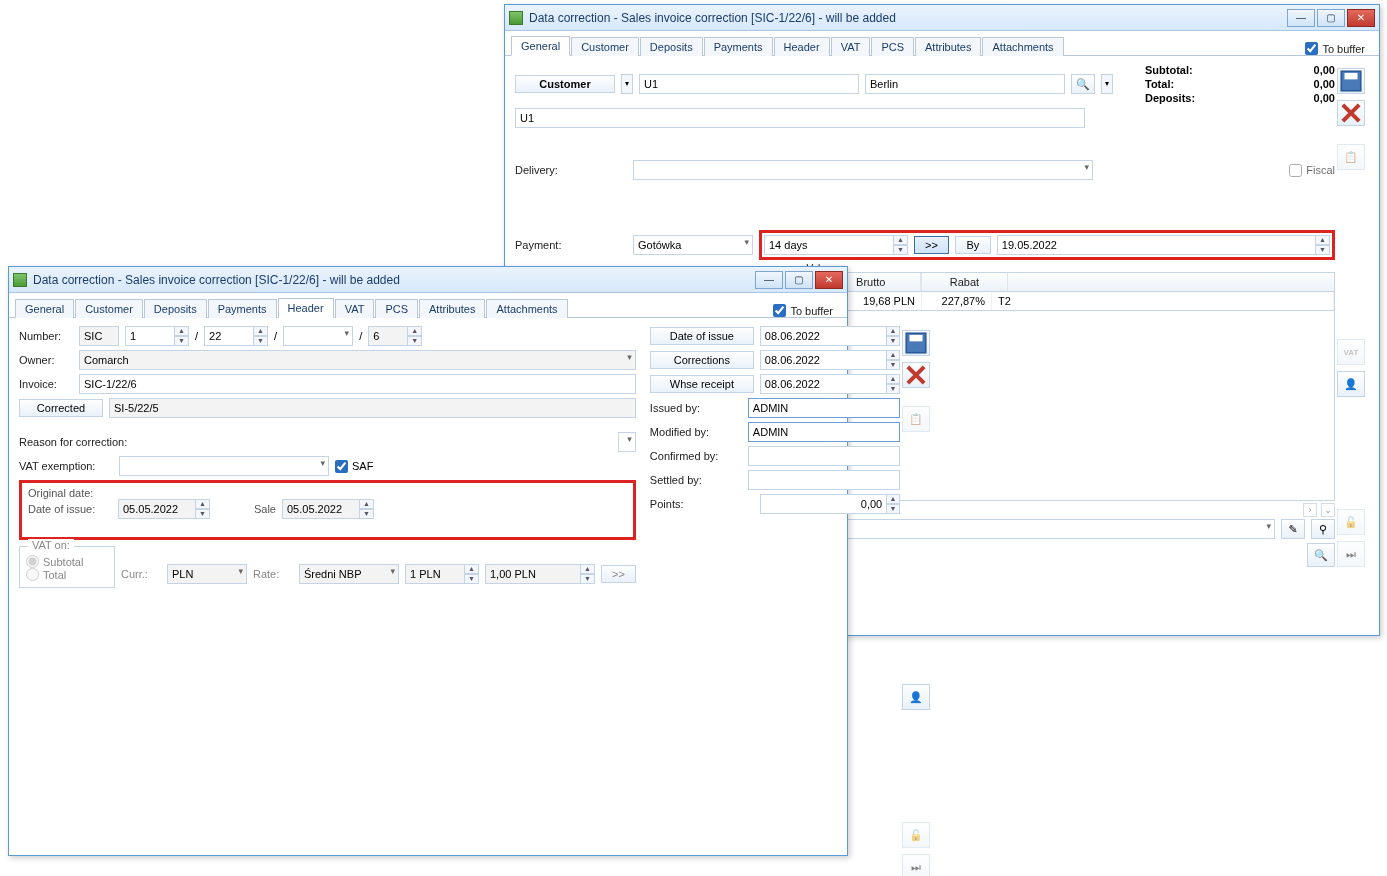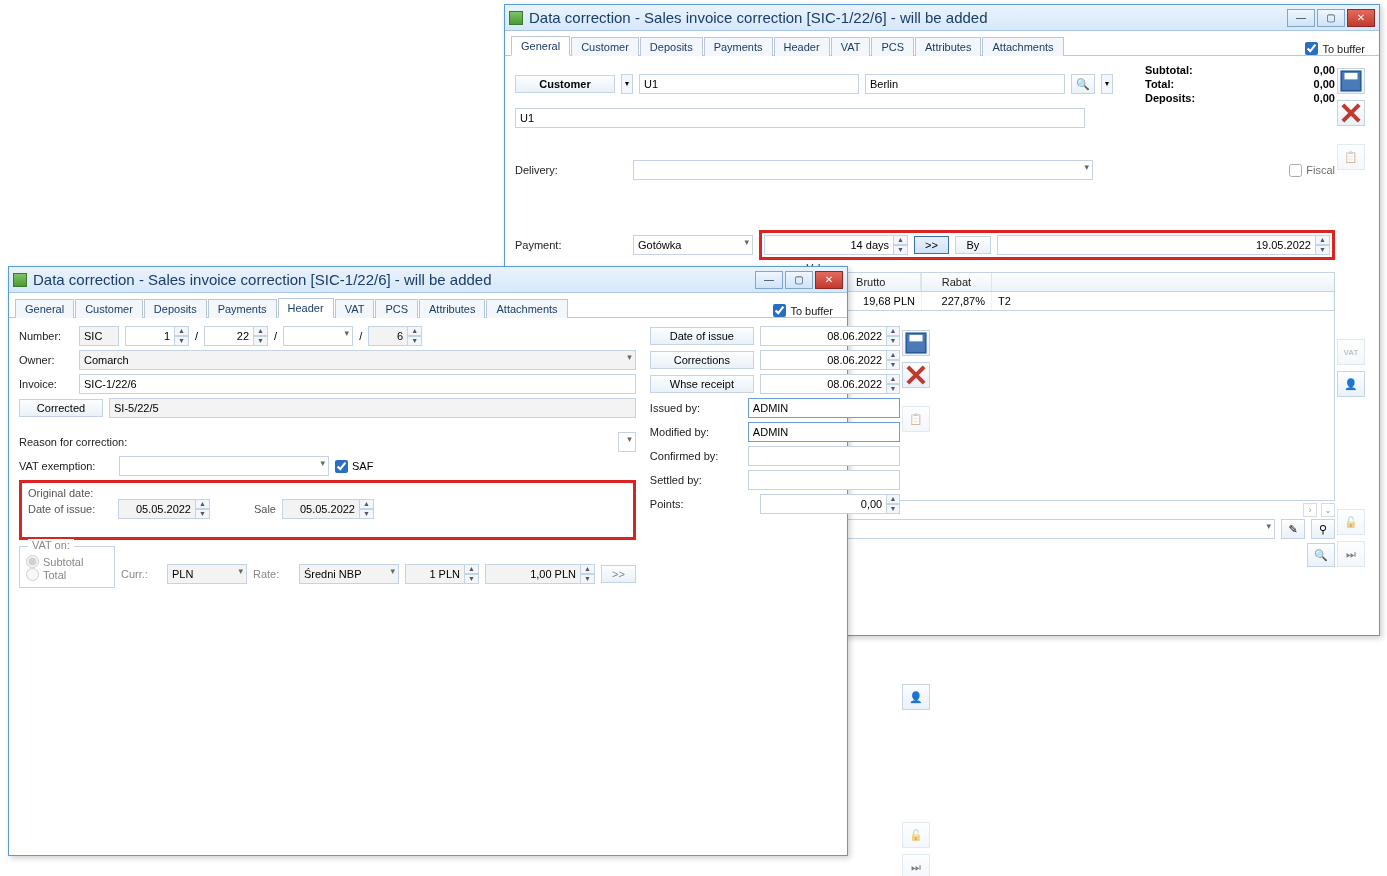--- a/index.html
+++ b/index.html
@@ -1,21 +1,21 @@
 <!DOCTYPE html>
 <html><head>
 <meta charset="utf-8">
 <style>
 * { box-sizing: border-box; margin: 0; padding: 0; font-family: "Segoe UI", Tahoma, sans-serif; font-size: 11px; }
 body { background: #fff; width: 1387px; height: 876px; position: relative; overflow: hidden; }
 
 .window { position: absolute; background: #fff; border: 1px solid #5a9bd5; box-shadow: 2px 2px 6px rgba(0,0,0,0.2); }
 .titlebar { height: 26px; background: linear-gradient(#eaf3fc,#d6e8fb); border-bottom: 1px solid #a8c6e4; display: flex; align-items: center; padding: 0 4px; }
 .titlebar .tb-icon { width: 14px; height: 14px; background: linear-gradient(#7fc36a,#4a9a35); margin-right: 6px; border: 1px solid #3a7a2a; }
-.titlebar .tb-title { flex: 1; color: #1a3d6b; font-size: 15px; }
+.titlebar .tb-title { flex: 1; color: #1a3d6b; font-size: 12px; }
 .tb-btns { display: flex; gap: 2px; }
 .tb-btn { width: 28px; height: 18px; background: linear-gradient(#f0f6fd,#cfe3f7); border: 1px solid #7ea6cf; display:flex; align-items:center; justify-content:center; font-size:10px; color:#2a3a4a; }
 .tb-btn.close { background: linear-gradient(#e46a5e,#c13a2e); color:#fff; border-color:#8a2a22; }
 
 .tabs { display:flex; border-bottom:1px solid #b8c8d8; padding: 4px 6px 0 6px; background:#fff; align-items:flex-end; }
 .tab { padding: 3px 9px; border:1px solid #b8c8d8; border-bottom:none; background:#f3f7fb; margin-right:1px; color:#1a3d6b; cursor:pointer; position:relative; top:1px; }
 .tab.active { background:#fff; border-bottom:1px solid #fff; }
 .tabs .spacer { flex:1; }
 .tobuffer { display:flex; align-items:center; gap:4px; padding-right:8px; color:#222; }
 .tobuffer input { accent-color:#2a6ec2; }
@@ -29,21 +29,21 @@
 
 .row { display:flex; align-items:center; margin-bottom:4px; gap:6px; }
 .lbl { color:#222; }
 .btnlike { border:1px solid #c4d4e4; background:linear-gradient(#fdfefe,#e9f1f9); padding:2px 10px; min-width:70px; text-align:center; }
 input.txt, .txt { border:1px solid #c4d4e4; background:#fff; padding:2px 4px; height:20px; }
 .combo { position:relative; }
 .combo select, .combo .selbox { border:1px solid #c4d4e4; background:#fff; height:20px; padding:0 16px 0 4px; appearance:none; width:100%; }
 .combo::after { content:"▾"; position:absolute; right:4px; top:2px; color:#666; font-size:9px; pointer-events:none; }
 
 .spin { display:flex; align-items:center; }
-.spin .txt { text-align:right; }
+.spin .txt { text-align:left; }
 .spin .sp { width:14px; display:flex; flex-direction:column; }
 .spin .sp span { height:10px; border:1px solid #c4d4e4; border-left:none; background:#f3f7fb; font-size:7px; text-align:center; line-height:8px; color:#556; }
 
 .summ { display:grid; grid-template-columns:auto auto; gap:2px 14px; }
 .summ .l { font-weight:bold; }
 .summ .v { text-align:right; font-weight:bold; }
 
 .redbox { border:3px solid #d22; padding:2px; }
 
 .tblhead { display:flex; border:1px solid #c4d4e4; background:linear-gradient(#fdfefe,#ecf2f9); }
@@ -160,21 +160,21 @@
 
       <div style="margin-top:12px">
         <div class="tblhead">
           <div class="th" style="width:96px">Subt. Price</div>
           <div class="th" style="width:110px">Total Price</div>
           <div class="th valuesgroup" style="width:200px;display:flex;padding:0;position:relative">
             <div class="gtitle">Values</div>
             <div class="th" style="width:100px;border-right:1px solid #dde6ef">Netto</div>
             <div class="th" style="width:100px">Brutto</div>
           </div>
-          <div class="th" style="width:70px">Rabat</div>
+          <div class="th" style="width:86px">Rabat</div>
         </div>
         <div class="tblrow">
           <div class="td" style="width:96px">8,00 PLN</div>
           <div class="td" style="width:110px">9,84 PLN</div>
           <div class="td" style="width:100px">16,00 PLN</div>
           <div class="td" style="width:100px">19,68 PLN</div>
           <div class="td" style="width:70px">227,87%</div>
           <div class="td" style="flex:1;text-align:left">T2</div>
         </div>
         <div style="height:190px;border:1px solid #c4d4e4;border-top:none"></div>

